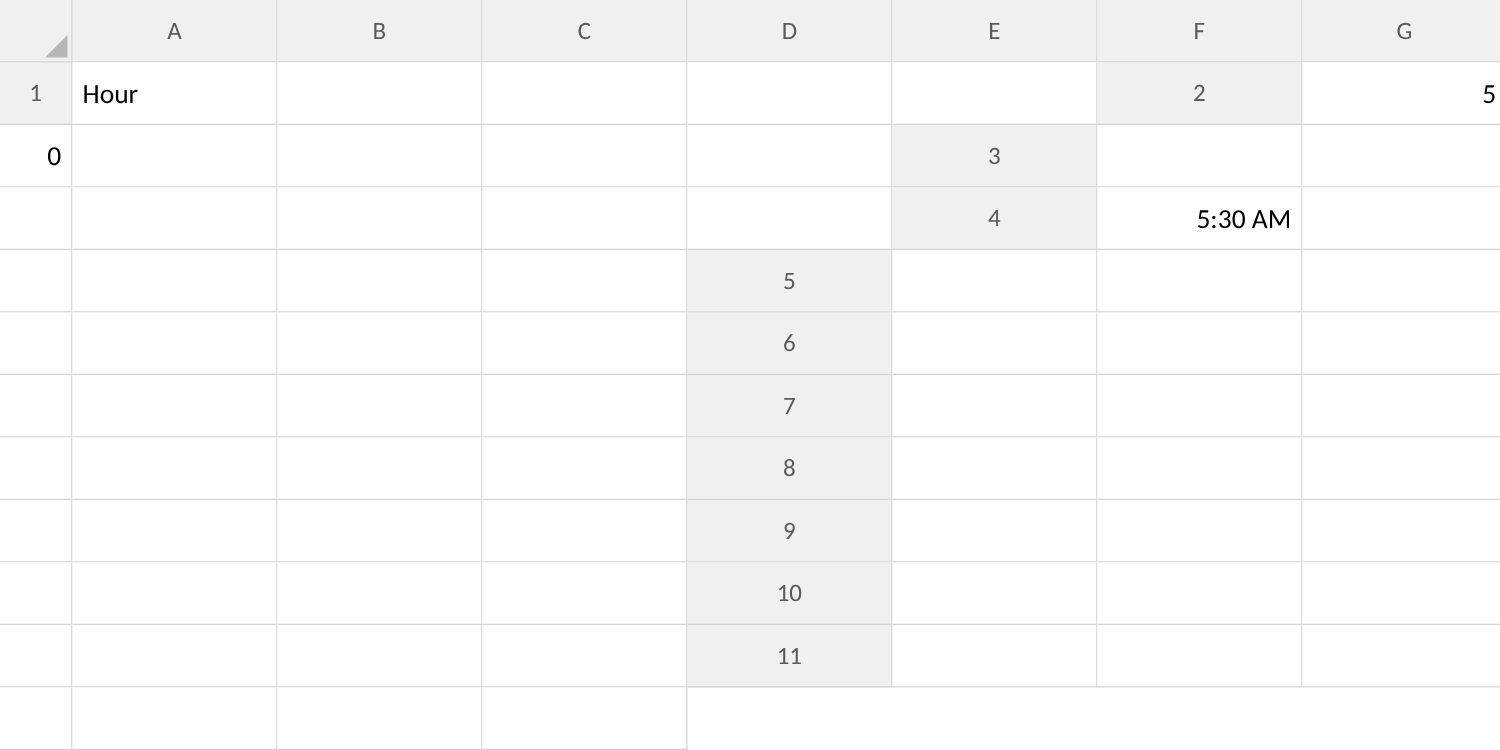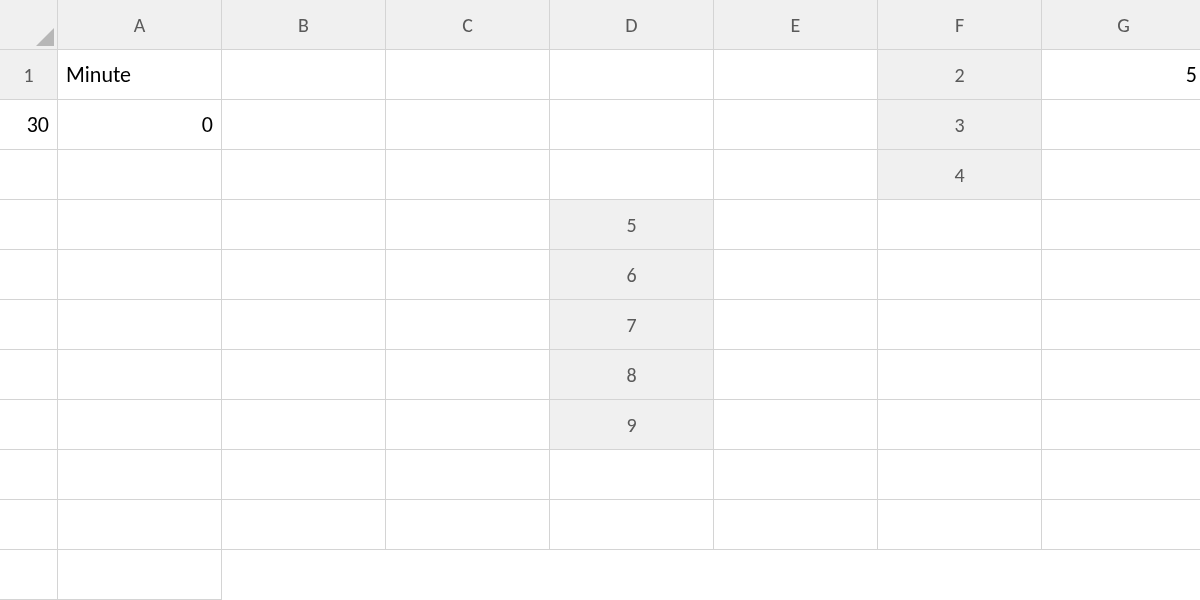--- a/index.html
+++ b/index.html
@@ -80,45 +80,45 @@
   <div class="corner"></div>
   <div class="col-header">A</div>
   <div class="col-header">B</div>
   <div class="col-header">C</div>
   <div class="col-header">D</div>
   <div class="col-header">E</div>
   <div class="col-header">F</div>
   <div class="col-header">G</div>
 
   <div class="row-header">1</div>
-  <div class="cell text-left">Minute</div>
+  <div class="cell text-left">Hour</div>
   <div class="cell"></div>
   <div class="cell"></div>
   <div class="cell"></div>
   <div class="cell"></div>
 
   <div class="row-header">2</div>
   <div class="cell text-right">5</div>
-  <div class="cell text-right">30</div>
   <div class="cell text-right">0</div>
   <div class="cell"></div>
   <div class="cell"></div>
   <div class="cell"></div>
   <div class="cell"></div>
 
   <div class="row-header">3</div>
   <div class="cell"></div>
   <div class="cell"></div>
   <div class="cell"></div>
   <div class="cell"></div>
   <div class="cell"></div>
   <div class="cell"></div>
   <div class="cell"></div>
 
   <div class="row-header">4</div>
+  <div class="cell text-right">5:30 AM</div>
   <div class="cell"></div>
   <div class="cell"></div>
   <div class="cell"></div>
   <div class="cell"></div>
   <div class="cell"></div>
 
   <div class="row-header">5</div>
   <div class="cell"></div>
   <div class="cell"></div>
   <div class="cell"></div>
@@ -156,28 +156,30 @@
 
   <div class="row-header">9</div>
   <div class="cell"></div>
   <div class="cell"></div>
   <div class="cell"></div>
   <div class="cell"></div>
   <div class="cell"></div>
   <div class="cell"></div>
   <div class="cell"></div>
 
+  <div class="row-header">10</div>
   <div class="cell"></div>
   <div class="cell"></div>
   <div class="cell"></div>
   <div class="cell"></div>
   <div class="cell"></div>
   <div class="cell"></div>
   <div class="cell"></div>
 
+  <div class="row-header">11</div>
   <div class="cell"></div>
   <div class="cell"></div>
   <div class="cell"></div>
   <div class="cell"></div>
   <div class="cell"></div>
   <div class="cell"></div>
   <div class="cell"></div>
 
 </div>
 

